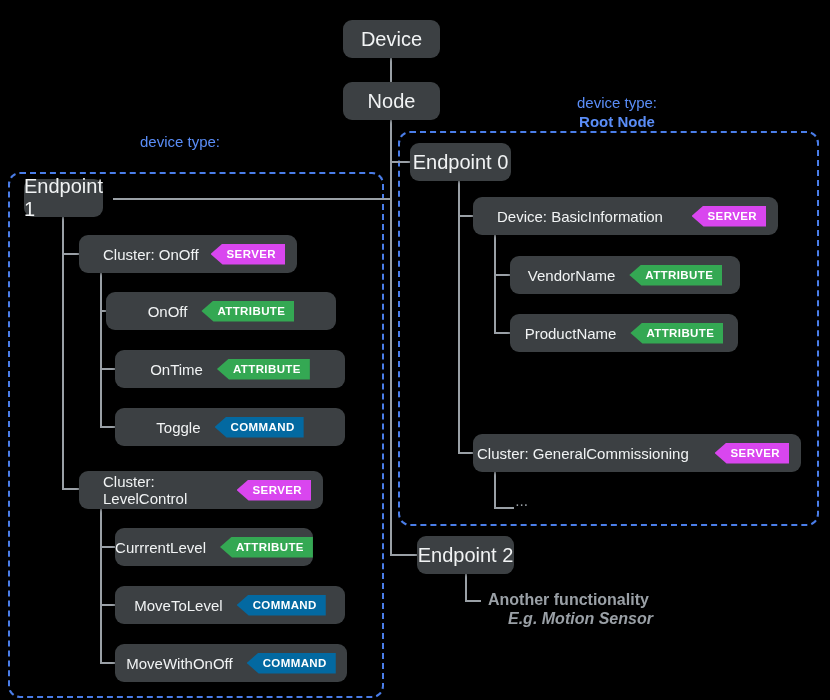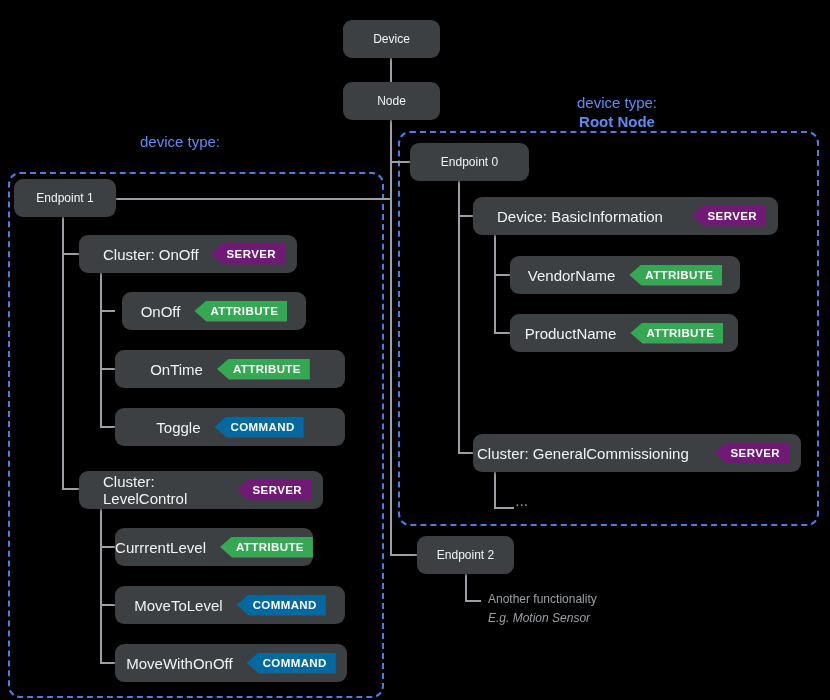--- a/index.html
+++ b/index.html
@@ -17,39 +17,39 @@
   .group-label .gl1{font-weight:500;}
   .group-label .gl2{font-weight:700;}
   .line{position:absolute;background:#9aa0a6;}
   .hline{height:2px;}
   .vline{width:2px;}
   .box{
     position:absolute;height:38px;background:#3c4043;border-radius:9px;
     color:#f1f3f4;display:flex;align-items:center;
     box-shadow:0 1px 3px rgba(0,0,0,0.55);
   }
-  .ep{justify-content:center;font-size:12px;font-weight:500;}
+  .ep{justify-content:center;font-size:20px;font-weight:500;}
   .cluster{justify-content:space-between;padding:0 12px 0 24px;font-size:15px;font-weight:500;box-sizing:border-box;}
   .row{justify-content:center;gap:14px;font-size:15px;font-weight:500;box-sizing:border-box;padding:0 10px;align-items:center;}
   .badge{
     height:21px;display:flex;align-items:center;flex:0 0 auto;
     color:#ffffff;font-size:11.5px;font-weight:700;letter-spacing:0.4px;
     padding:0 9px 0 16px;
     clip-path:polygon(0 50%,12px 0,100% 0,100% 100%,12px 100%);
   }
-  .badge-server{background:#701a75;}
+  .badge-server{background:#d946ef;}
   .badge-attribute{background:#34a853;}
   .badge-command{background:#0369a1;}
   .ellipsis{
     position:absolute;color:#9aa0a6;font-size:10px;letter-spacing:1.5px;font-weight:700;
   }
   .note{
-    position:absolute;color:#9aa0a6;font-size:12px;line-height:19px;font-weight:400;
+    position:absolute;color:#9aa0a6;font-size:16px;line-height:19px;font-weight:700;
   }
-  .note .n2{font-style:italic;}
+  .note .n2{font-style:italic;margin-left:20px;}
 </style>
 </head>
 <body>
 
 <div id="canvas">
 
   <div class="group" style="left:8px;top:172px;width:372px;height:522px"></div>
   <div class="group" style="left:398px;top:131px;width:417px;height:391px"></div>
 
   <div class="group-label" style="left:80px;top:132px;width:200px">
@@ -90,49 +90,49 @@
   <div class="line vline" style="left:465px;top:574px;height:28px"></div>
   <div class="line hline" style="left:465px;top:600px;width:16px"></div>
 
   <div class="box ep" style="left:343px;top:20px;width:97px">
     <span>Device</span>
   </div>
   <div class="box ep" style="left:343px;top:82px;width:97px">
     <span>Node</span>
   </div>
 
-  <div class="box ep" style="left:410px;top:143px;width:119px">
+  <div class="box ep" style="left:410px;top:143px;width:101px">
     <span>Endpoint 0</span>
   </div>
   <div class="box cluster" style="left:473px;top:197px;width:305px">
     <span>Device: BasicInformation</span>
     <span class="badge badge-server">SERVER</span>
   </div>
   <div class="box row" style="left:510px;top:256px;width:230px">
     <span>VendorName</span>
     <span class="badge badge-attribute">ATTRIBUTE</span>
   </div>
   <div class="box row" style="left:510px;top:314px;width:228px">
     <span>ProductName</span>
     <span class="badge badge-attribute">ATTRIBUTE</span>
   </div>
   <div class="box cluster" style="left:473px;top:434px;width:328px;padding-left:4px">
     <span>Cluster: GeneralCommissioning</span>
     <span class="badge badge-server">SERVER</span>
   </div>
   <div class="ellipsis" style="left:516px;top:497px">...</div>
 
-  <div class="box ep" style="left:14px;top:179px;width:102px">
+  <div class="box ep" style="left:24px;top:179px;width:79px">
     <span>Endpoint 1</span>
   </div>
   <div class="box cluster" style="left:79px;top:235px;width:218px">
     <span>Cluster: OnOff</span>
     <span class="badge badge-server">SERVER</span>
   </div>
-  <div class="box row" style="left:122px;top:292px;width:184px">
+  <div class="box row" style="left:106px;top:292px;width:230px">
     <span>OnOff</span>
     <span class="badge badge-attribute">ATTRIBUTE</span>
   </div>
   <div class="box row" style="left:115px;top:350px;width:230px">
     <span>OnTime</span>
     <span class="badge badge-attribute">ATTRIBUTE</span>
   </div>
   <div class="box row" style="left:115px;top:408px;width:230px">
     <span>Toggle</span>
     <span class="badge badge-command">COMMAND</span>

